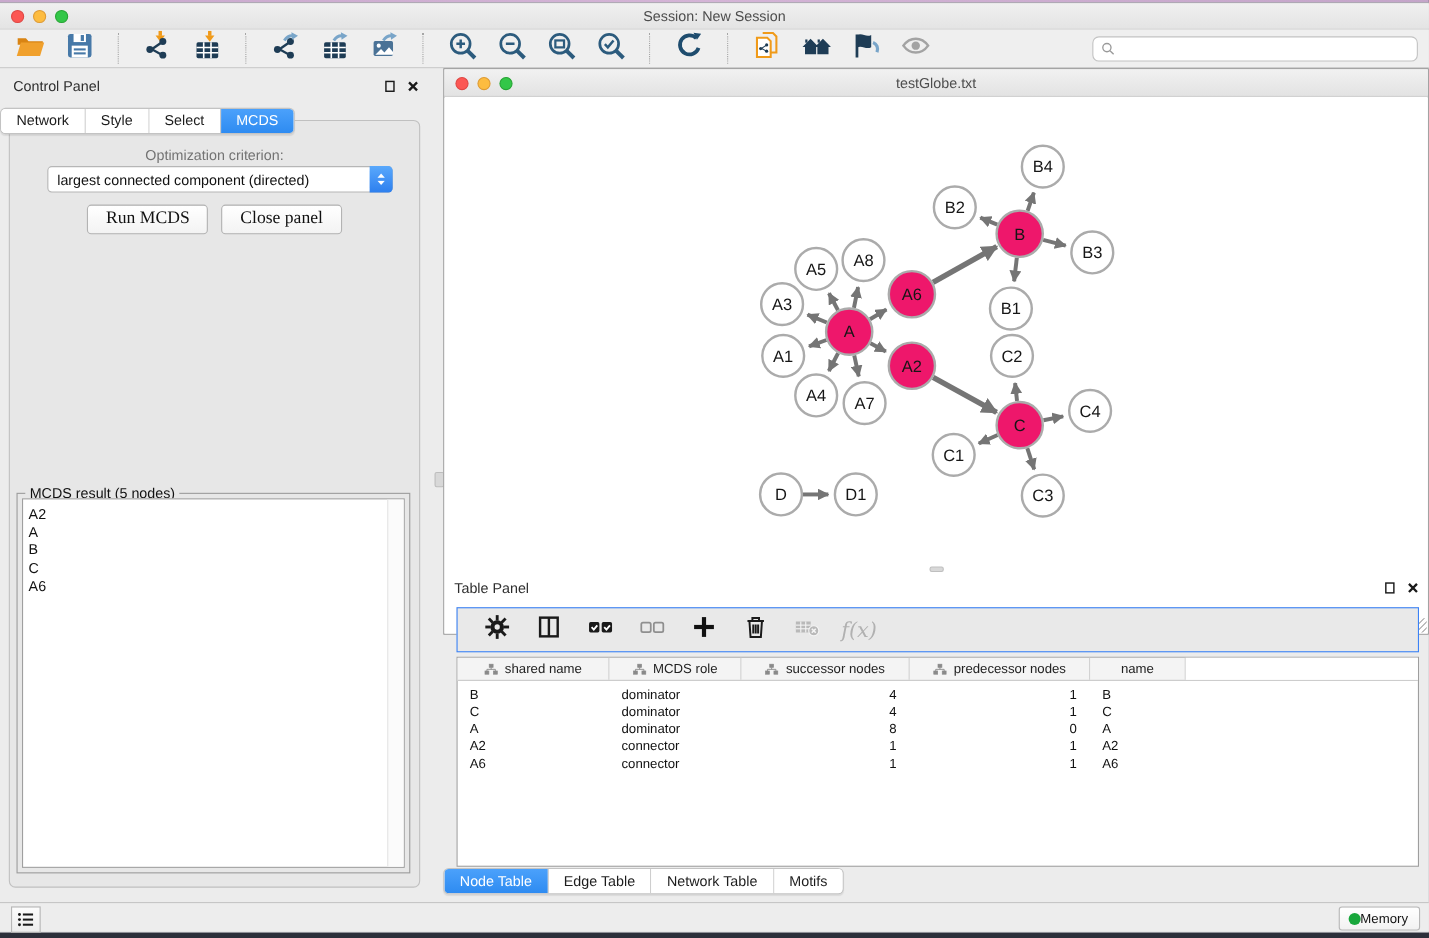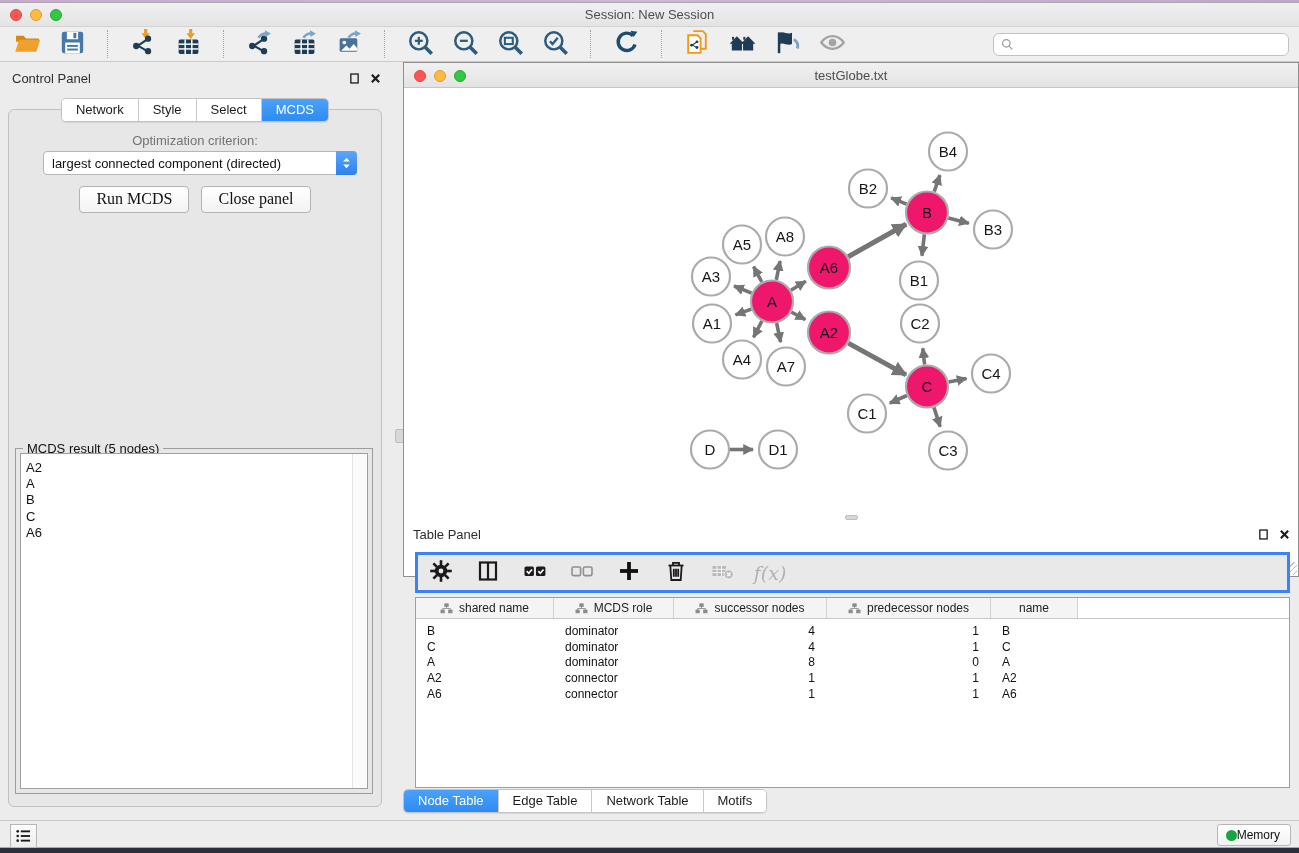--- a/index.html
+++ b/index.html
@@ -42,21 +42,21 @@
 
   
   .panel-head-title { font-size:13px; color:#2e2e2e; }
   .panel-ctrls { position:absolute; right:8px; display:flex; gap:8px; align-items:center; }
   .panel-ctrls svg { width:13px; height:13px; }
 
   
   #control-panel { position:absolute; left:0; top:59px; width:390px; height:758px; }
   #cp-title { position:absolute; left:12px; top:9px; }
   #cp-ctrls { top:10px; }
-  #cp-tabs { position:absolute; top:36px; left:0; right:0; display:flex; justify-content:center; z-index:2; }
+  #cp-tabs { position:absolute; top:36px; left:0; right:0; display:flex; z-index:2; }
   .seg { display:flex; border:1px solid #c3c3c3; border-radius:5px; overflow:hidden; background:#fff;
     box-shadow:0 1px 1px rgba(0,0,0,.08); }
   .seg-tab { font-size:13px; color:#1c1c1c; background:#fff; padding:3px 14px 4px;
     border-right:1px solid #c9c9c9; cursor:default; }
   .seg-tab:last-child { border-right:none; }
   .seg-tab.selected { background:linear-gradient(#4ba1fb,#2e8bf1); color:#fff; }
   #cp-body { position:absolute; left:8px; right:8px; top:47px; bottom:13px;
     background:#e7e7e7; border:1px solid #c0c0c0; border-radius:6px; }
   #opt-label { position:absolute; top:23px; left:0; right:0; text-align:center;
     font-size:13px; color:#737373; }
@@ -98,22 +98,22 @@
   
   #h-splitter { position:absolute; left:403px; top:512px; width:896px; height:5px; }
   #h-knob { position:absolute; left:442px; top:0px; width:13px; height:5px;
     background:#d8d8d8; border:1px solid #bfbfbf; border-radius:2px; }
 
   
   #table-panel { position:absolute; left:403px; top:517px; width:896px; height:300px; }
   #tp-title { position:absolute; left:10px; top:7px; }
   #tp-ctrls { top:8px; }
   #tp-toolbar { position:absolute; left:12px; width:875px; top:32px; height:41px;
-    background:#e9e9e9; border:3px solid #3b82f6;
-    display:flex; align-items:center; gap:17px; padding-left:8px; }
+    background:#e9e9e9; border:1px solid #3b82f6;
+    display:flex; align-items:center; gap:17px; padding-left:21px; }
   #tp-toolbar .tb-btn svg { width:24px; height:24px; }
   #tp-toolbar .fx-txt { font-family:"DejaVu Serif", serif; font-style:italic;
     font-size:19px; color:#ababab; }
   #tp-table { position:absolute; left:12px; width:875px; top:77px; height:191px;
     background:#fff; border:1px solid #9e9e9e; }
   #tp-header { position:absolute; top:0; left:0; right:0; height:21px; display:flex;
     background:#f4f4f4; border-bottom:1px solid #c9c9c9; }
   .th { display:flex; align-items:center; justify-content:center; gap:6px;
     border-right:1px solid #d2d2d2; font-size:12px; color:#222; overflow:hidden; }
   .th svg { width:13px; height:11px; flex:none; }

